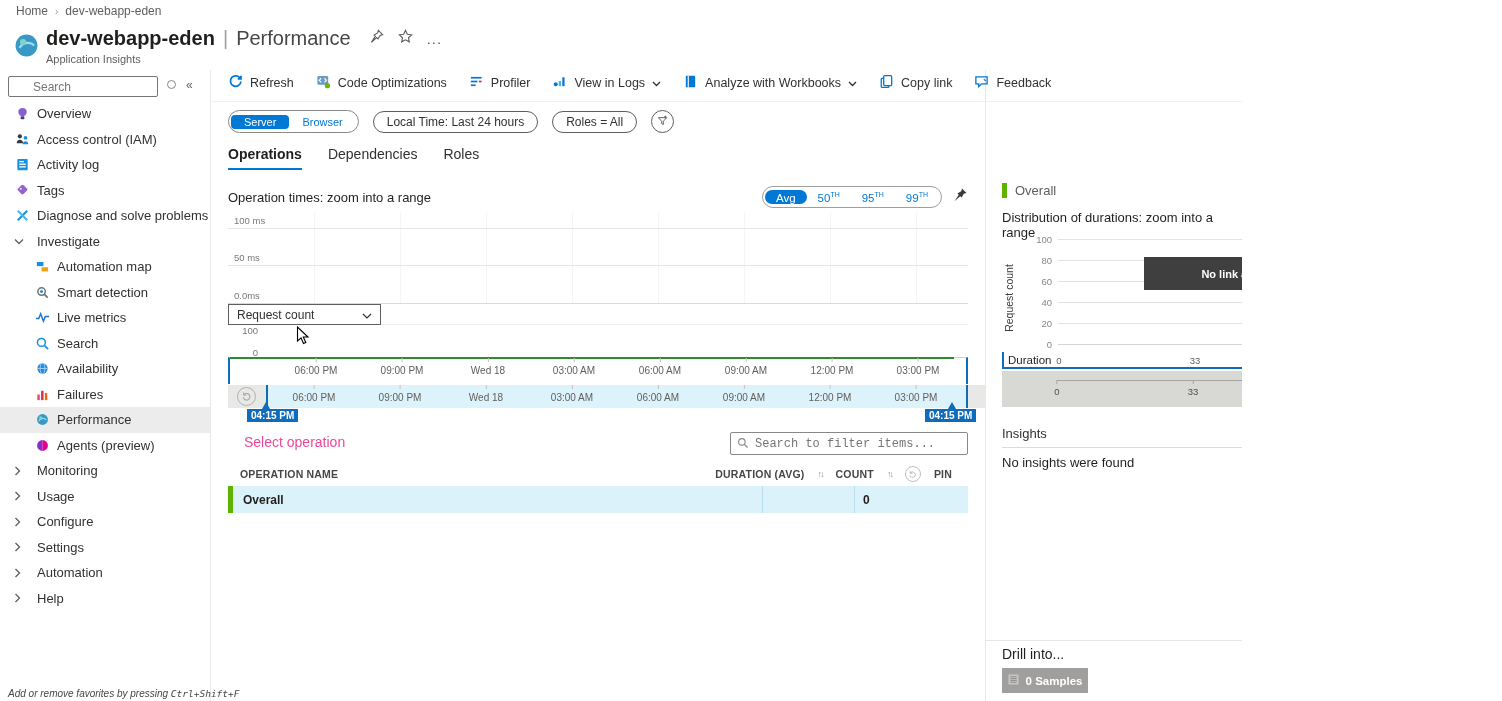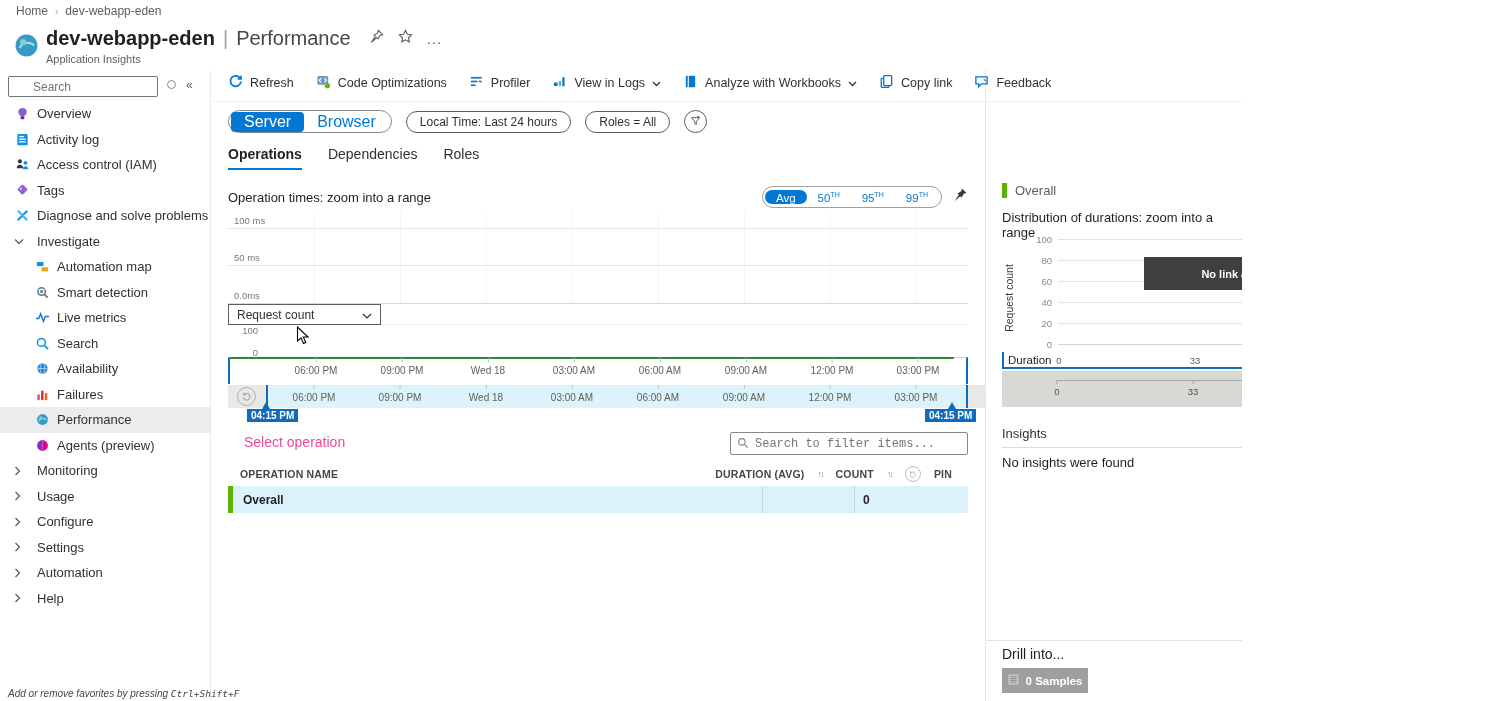--- a/index.html
+++ b/index.html
@@ -45,21 +45,21 @@
   .v-divider { top:70px; left:985px; width:1px; height:631px; background:#e8e8e8; }
   .toolbar-divider { top:101px; left:212px; width:1290px; height:1px; background:#f0f0f0; }
 
   
   .toolbar { top:62px; left:228px; display:flex; align-items:center; gap:22px; height:18px;margin-top:12px; }
   .tb-btn { display:flex; align-items:center; gap:7px; cursor:pointer; font-size:12.5px; color:#323130; white-space:nowrap; }
 
   
   .filter-row { top:110px; left:228px; display:flex; align-items:center; gap:14px; height:23px; }
   .sb-toggle { display:flex; align-items:center; border:1px solid #8a8886; border-radius:12px; height:23px; padding:2px; background:#fff; }
-  .sb-opt { font-size:16px; padding:1px 13px; border-radius:4px; cursor:pointer; }
+  .sb-opt { font-size:11px; padding:1px 13px; border-radius:4px; cursor:pointer; }
   .sb-opt.on { background:#0078d4; color:#fff; }
   .sb-opt.off { color:#0078d4; }
   .pill { border:1px solid #605e5c; border-radius:12px; height:22px; display:flex; align-items:center; padding:0 13px; font-size:12px; color:#323130; background:#fff; cursor:pointer; white-space:nowrap; }
   .filter-circle { width:23px; height:23px; border:1px solid #605e5c; border-radius:50%; display:flex; align-items:center; justify-content:center; cursor:pointer; background:#fff; }
 
   
   .tabs { top:146px; left:228px; display:flex; gap:26px; font-size:14px; }
   .tab { padding-bottom:6px; cursor:pointer; color:#323130; }
   .tab.active { font-weight:bold; color:#201f1e; border-bottom:2px solid #0078d4; }
 
@@ -197,38 +197,38 @@
             <svg width="15" height="15" viewBox="0 0 16 16">
               <circle cx="8" cy="6.5" r="4.5" fill="#8a5fd4"></circle>
               <rect x="6" y="10.8" width="4" height="3.2" rx="1" fill="#5c2e91"></rect>
             </svg>
           </span>
         <span class="nav-label">Overview</span>
       </div>
       <div class="nav-item">
         <span class="nav-icon">
             <svg width="15" height="15" viewBox="0 0 16 16">
+              <circle cx="5.2" cy="4.6" r="2.2" fill="#32383f"></circle>
+              <path d="M1.8 12c0-2.2 1.5-3.7 3.4-3.7s3.4 1.5 3.4 3.7z" fill="#32383f"></path>
+              <circle cx="11.2" cy="6.2" r="2" fill="#1490df"></circle>
+              <path d="M8.2 13c0-1.9 1.3-3.1 3-3.1s3 1.2 3 3.1z" fill="#1490df"></path>
+            </svg>
+          </span>
+        <span class="nav-label">Access control (IAM)</span>
+      </div>
+      <div class="nav-item">
+        <span class="nav-icon">
+            <svg width="15" height="15" viewBox="0 0 16 16">
               <rect x="2.5" y="2" width="11" height="12" rx="1" fill="#1490df"></rect>
               <rect x="4.5" y="4.2" width="5" height="1.4" fill="#fff"></rect>
               <rect x="4.5" y="7" width="7" height="1.4" fill="#fff"></rect>
               <rect x="4.5" y="9.8" width="7" height="1.4" fill="#fff"></rect>
             </svg>
           </span>
         <span class="nav-label">Activity log</span>
-      </div>
-      <div class="nav-item">
-        <span class="nav-icon">
-            <svg width="15" height="15" viewBox="0 0 16 16">
-              <circle cx="5.2" cy="4.6" r="2.2" fill="#32383f"></circle>
-              <path d="M1.8 12c0-2.2 1.5-3.7 3.4-3.7s3.4 1.5 3.4 3.7z" fill="#32383f"></path>
-              <circle cx="11.2" cy="6.2" r="2" fill="#1490df"></circle>
-              <path d="M8.2 13c0-1.9 1.3-3.1 3-3.1s3 1.2 3 3.1z" fill="#1490df"></path>
-            </svg>
-          </span>
-        <span class="nav-label">Access control (IAM)</span>
       </div>
       <div class="nav-item">
         <span class="nav-icon">
             <svg width="15" height="15" viewBox="0 0 16 16">
               <rect x="3.2" y="3.2" width="8.2" height="8.2" rx="1.5" transform="rotate(45 8 8)" fill="#9063cd"></rect>
               <circle cx="6.2" cy="6.2" r="1" fill="#fff"></circle>
             </svg>
           </span>
         <span class="nav-label">Tags</span>
       </div>

